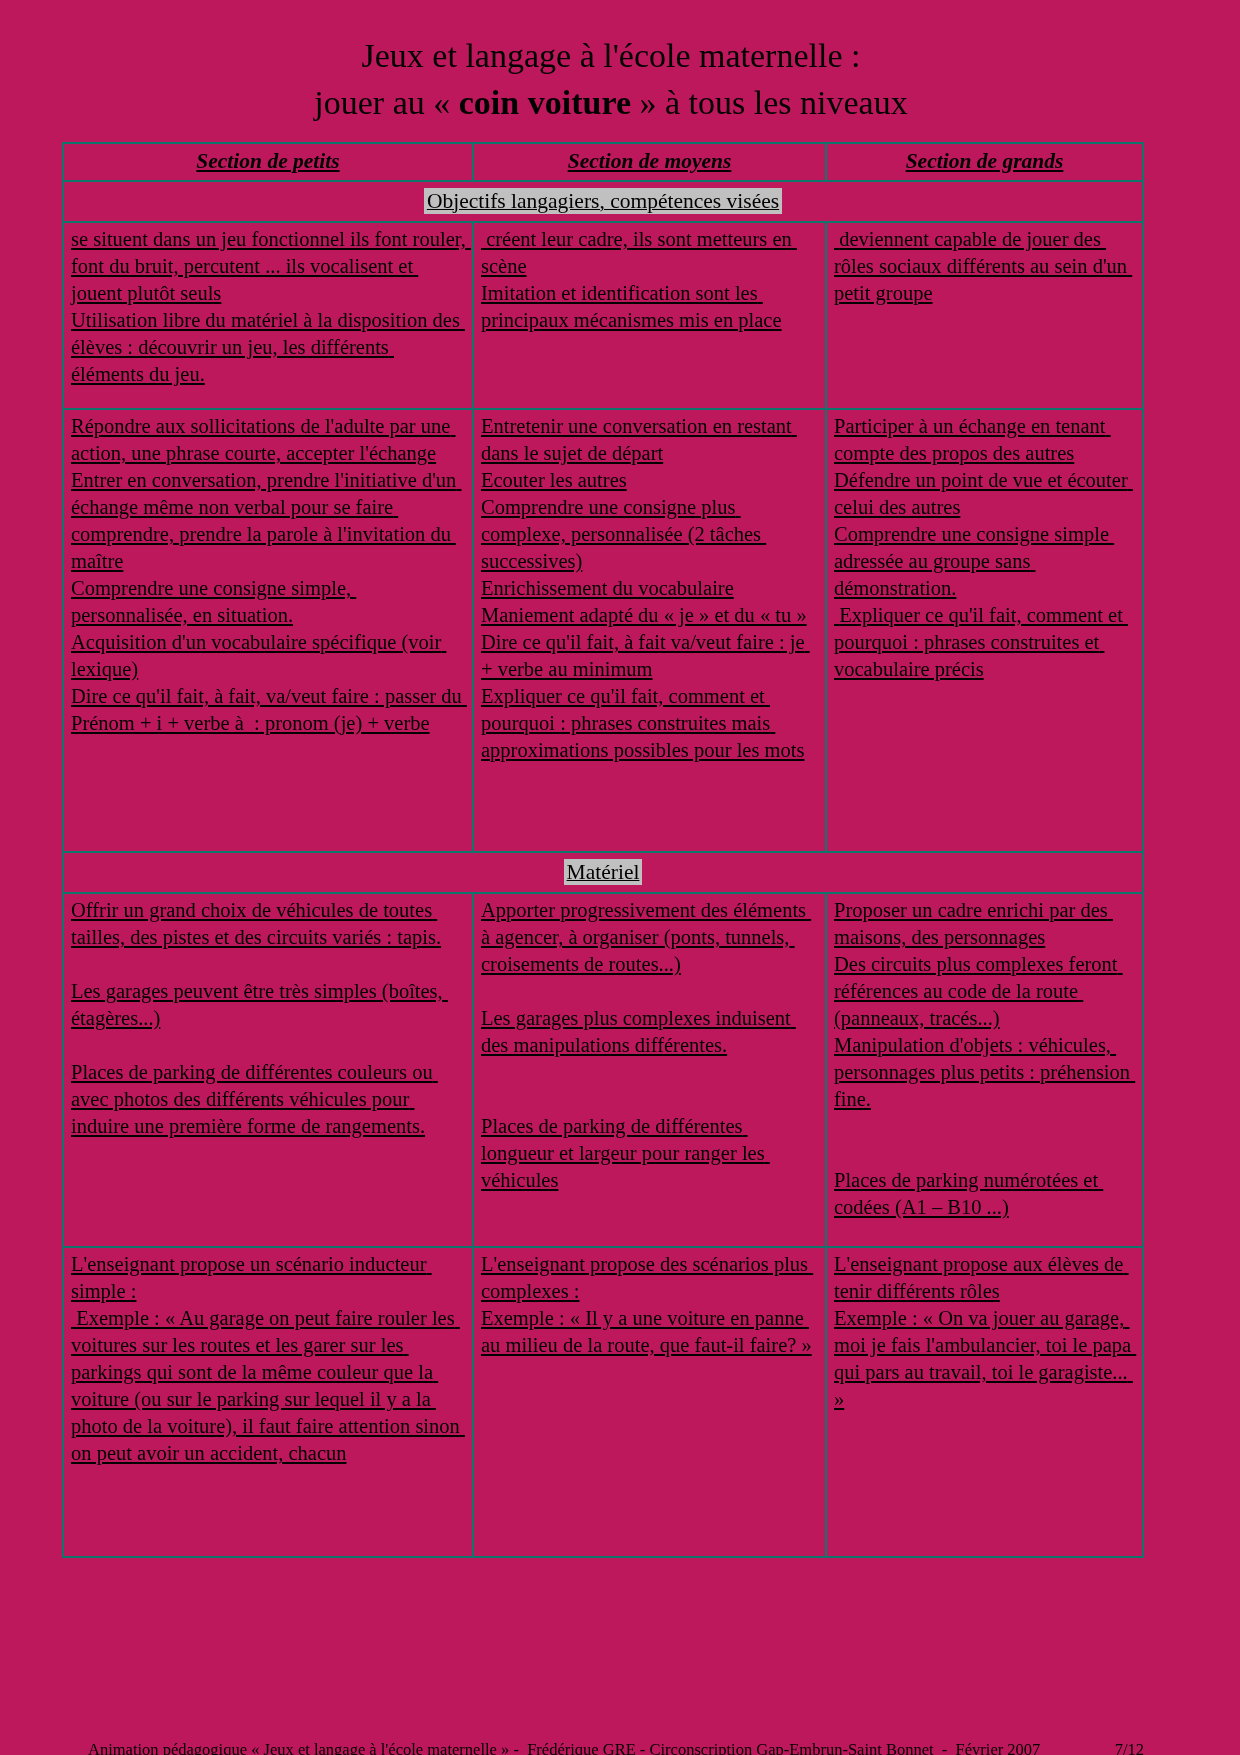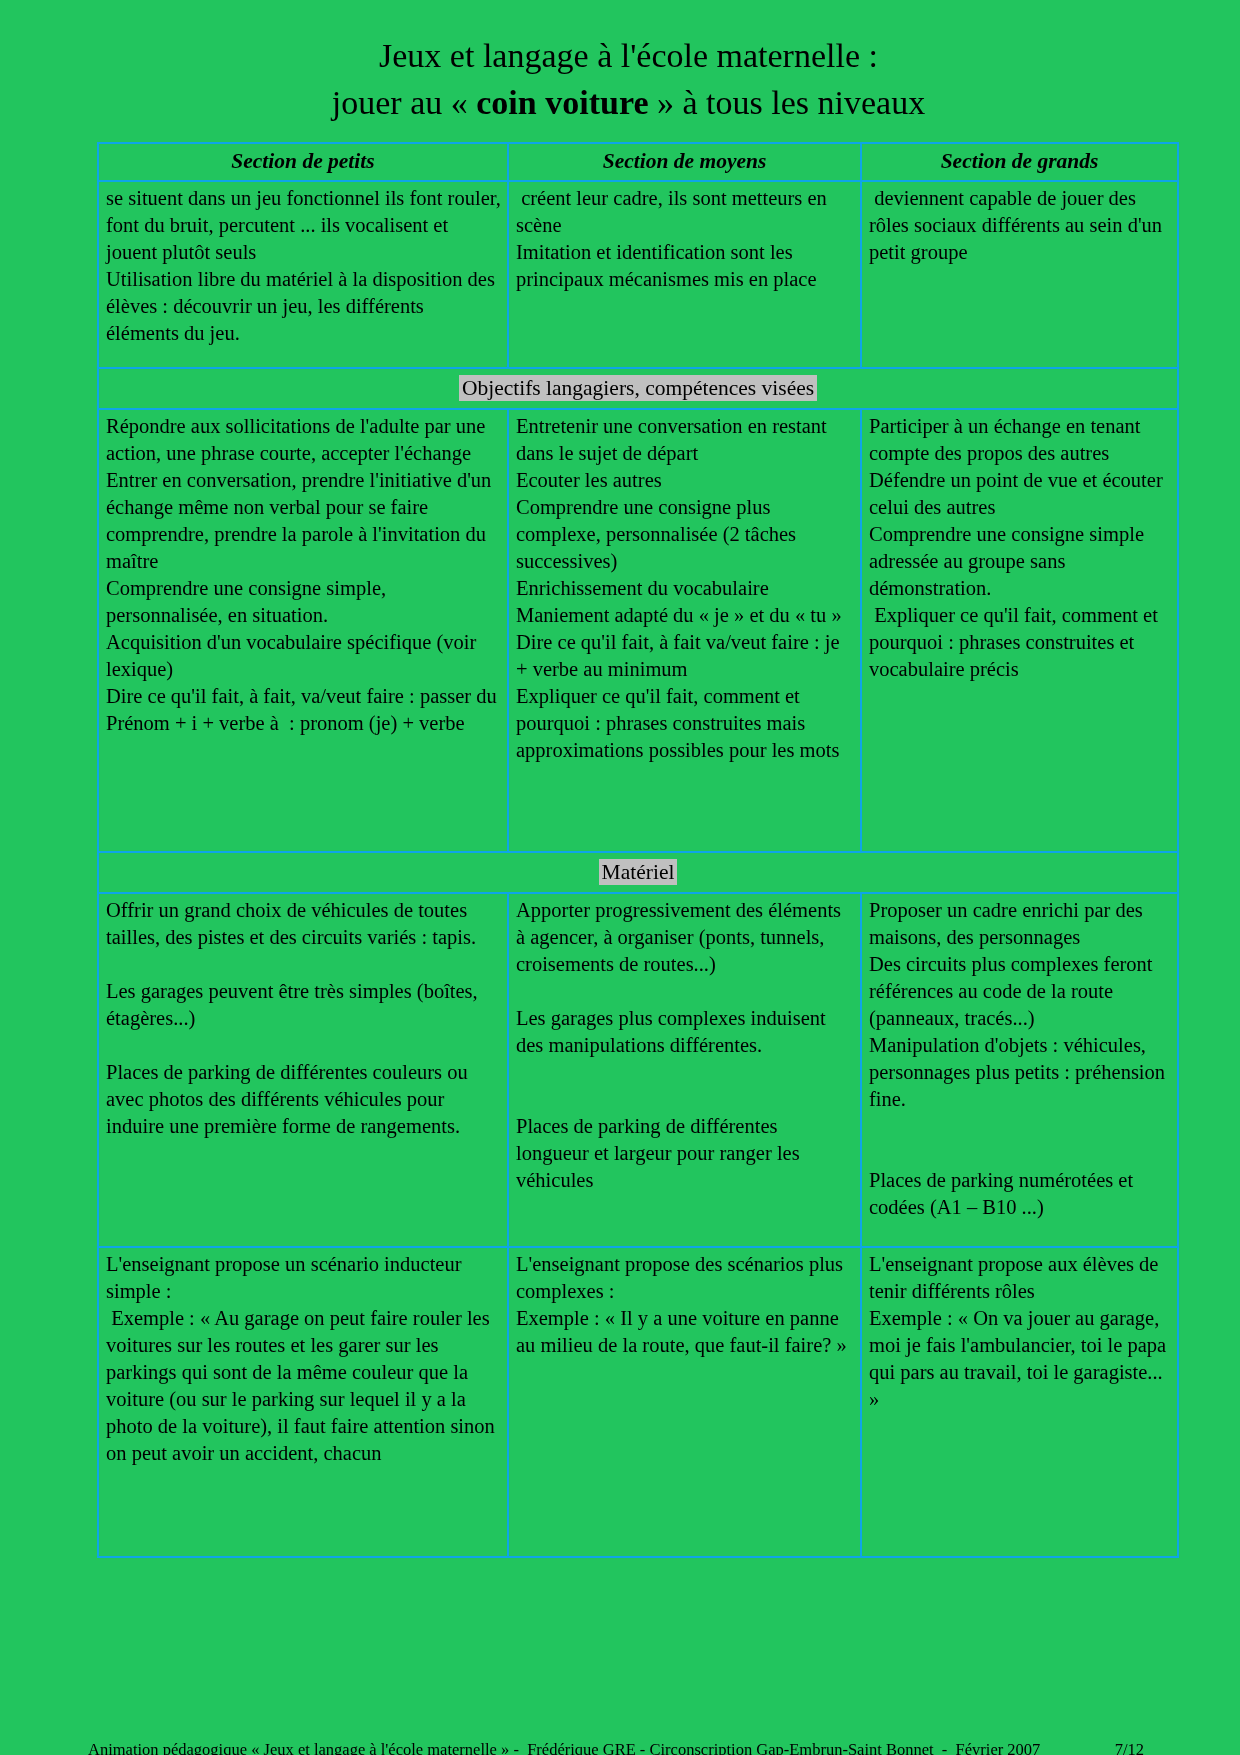--- a/index.html
+++ b/index.html
@@ -1,45 +1,46 @@
 <!DOCTYPE html>
 <html><head>
 <meta charset="utf-8">
 <style>
   html, body { margin: 0; padding: 0; background: #ffffff; }
   .page {
     position: relative;
     width: 1240px;
     height: 1755px;
-    background: #22c55e;
+    background: #be185d;
     box-sizing: border-box;
-    padding: 32px 80px 0 97px;
+    padding: 32px 80px 0 62px;
     font-family: "Liberation Serif", "DejaVu Serif", serif;
     color: #000000;
     overflow: hidden;
   }
   .title {
     text-align: center;
     font-size: 34px;
     line-height: 47px;
     font-weight: normal;
   }
   .doc-table {
     width: 1080px;
     border-collapse: collapse;
     table-layout: fixed;
     margin-top: 16px;
   }
   .doc-table col.c1 { width: 410px; }
   .doc-table col.c2 { width: 353px; }
   .doc-table col.c3 { width: 317px; }
   .doc-table th, .doc-table td {
-    border: 2px solid #0ea5e9;
+    border: 2px solid #0f766e;
     vertical-align: top;
     box-sizing: border-box;
+    text-decoration: underline;
   }
   .doc-table th {
     font-style: italic;
     font-weight: bold;
     font-size: 21.5px;
     text-align: center;
     padding: 5px 2px;
     height: 38px;
   }
   .sec-td {
@@ -93,29 +94,29 @@
       </colgroup>
 
     <tbody>
         <tr>
       <th>Section de petits</th>
       <th>Section de moyens</th>
       <th>Section de grands</th>
     </tr>
 
     <tr>
+      <td class="sec-td" colspan="3"><span class="hl">Objectifs langagiers, compétences visées</span></td>
+    </tr>
+
+    <tr>
       <td class="cell r1">se situent dans un jeu fonctionnel ils font rouler, font du bruit, percutent ... ils vocalisent et jouent plutôt seuls
 Utilisation libre du matériel à la disposition des élèves : découvrir un jeu, les différents éléments du jeu.</td>
       <td class="cell r1"> créent leur cadre, ils sont metteurs en scène
 Imitation et identification sont les principaux mécanismes mis en place</td>
       <td class="cell r1"> deviennent capable de jouer des rôles sociaux différents au sein d'un petit groupe</td>
-    </tr>
-
-    <tr>
-      <td class="sec-td" colspan="3"><span class="hl">Objectifs langagiers, compétences visées</span></td>
     </tr>
     <tr>
       <td class="cell r2">Répondre aux sollicitations de l'adulte par une action, une phrase courte, accepter l'échange
 Entrer en conversation, prendre l'initiative d'un échange même non verbal pour se faire comprendre, prendre la parole à l'invitation du maître
 Comprendre une consigne simple, personnalisée, en situation.
 Acquisition d'un vocabulaire spécifique (voir lexique)
 Dire ce qu'il fait, à fait, va/veut faire : passer du Prénom + i + verbe à  : pronom (je) + verbe</td>
       <td class="cell r2">Entretenir une conversation en restant dans le sujet de départ
 Ecouter les autres
 Comprendre une consigne plus complexe, personnalisée (2 tâches successives)

